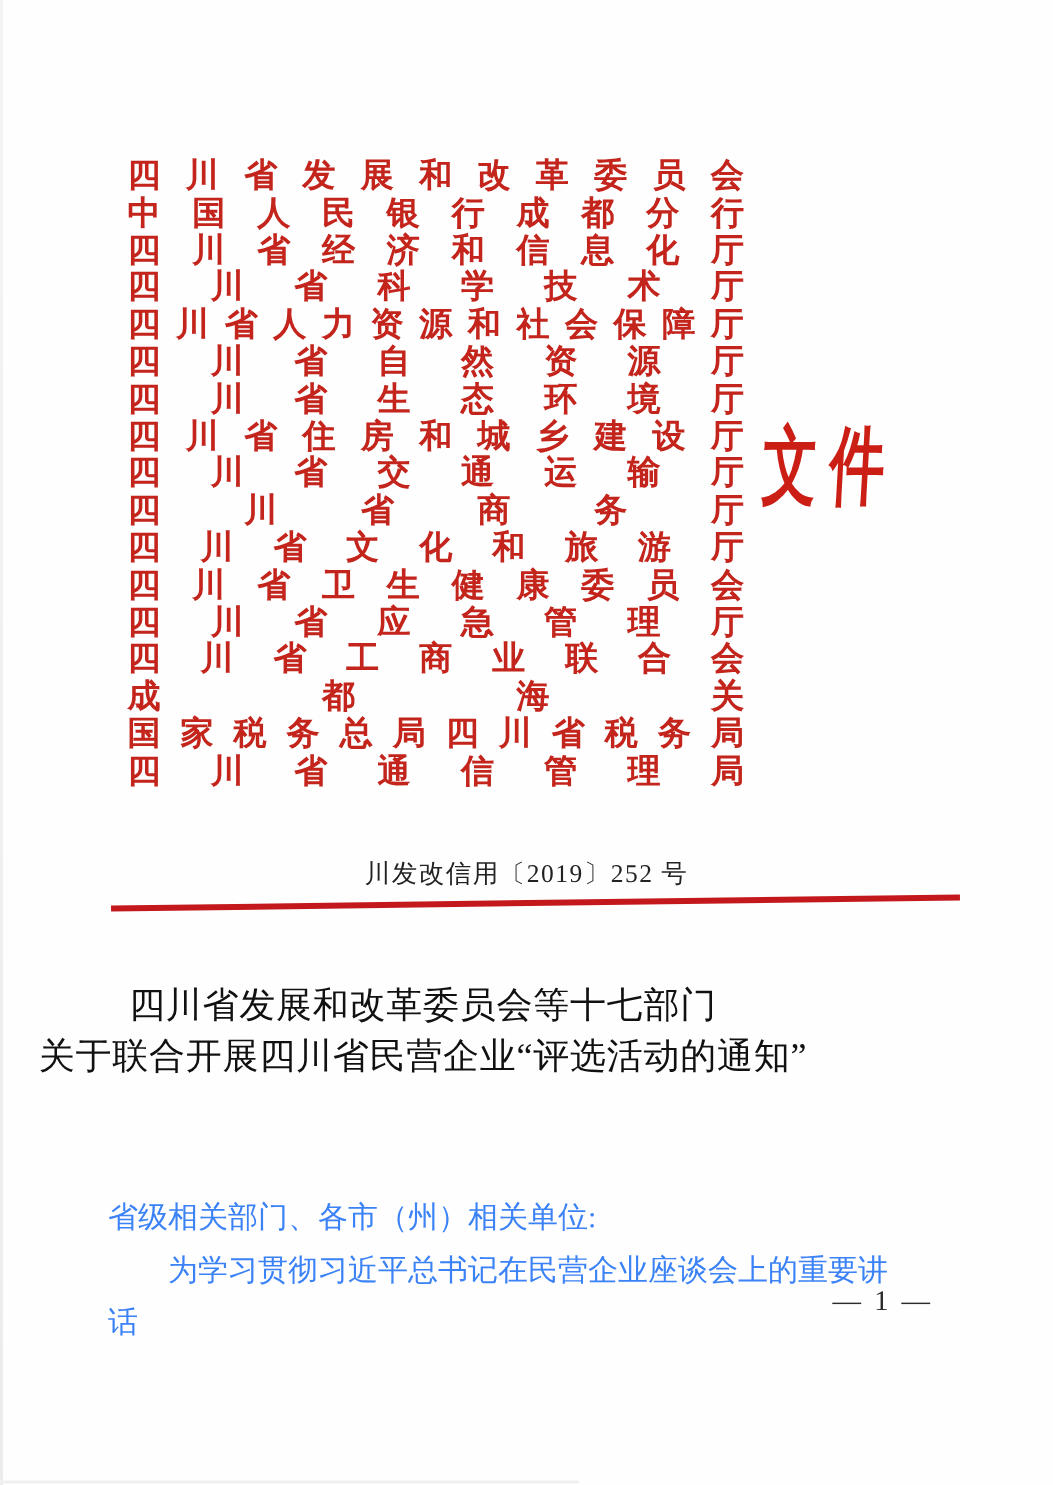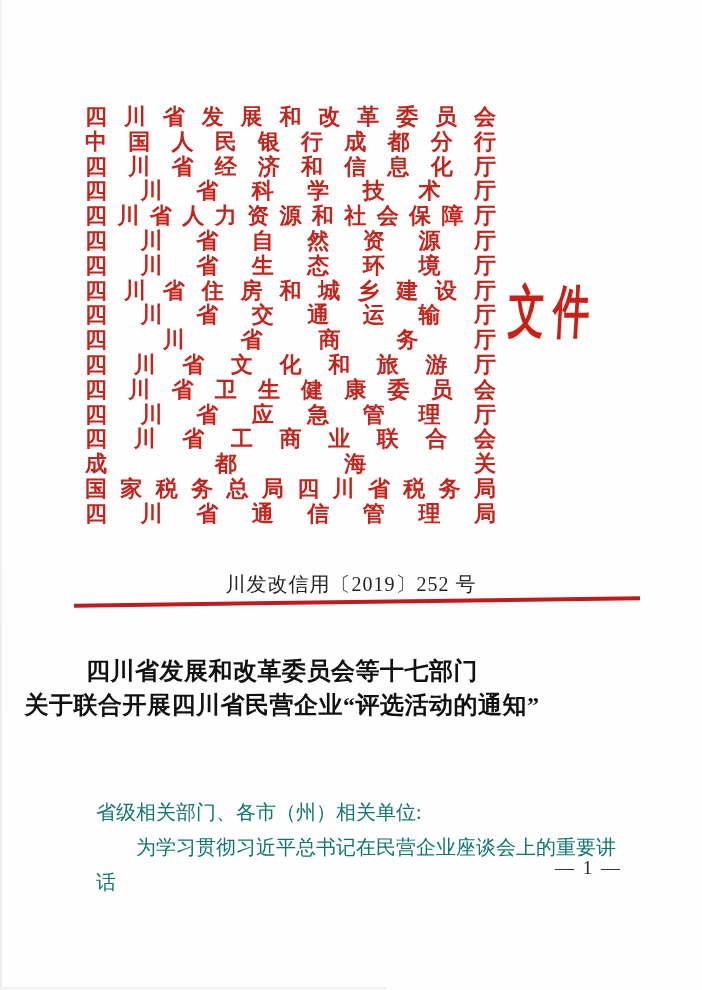--- a/index.html
+++ b/index.html
@@ -34,41 +34,41 @@
     color:var(--red-bright,#cb1f16);
     font-size:57px;font-weight:bold;line-height:1;
     letter-spacing:13px;white-space:nowrap;
     transform:scaleX(0.64) skewX(-5deg);
     transform-origin:left top;
   }
 
   
   .doc-number{
     position:absolute;left:0;top:571px;width:702px;
-    text-align:center;font-size:20px;letter-spacing:1px;color:#222;
+    text-align:center;font-size:17px;letter-spacing:1px;color:#222;
   }
 
   
   .red-rule{
     position:absolute;left:74px;top:600px;width:566px;height:4px;
     background:var(--red-line,#c3191c);
     transform:rotate(-0.75deg);transform-origin:center;
   }
 
   
   .title{
     position:absolute;left:0;top:655px;width:564px;
-    text-align:center;font-weight:bold;font-size:24px;line-height:33.5px;
+    text-align:center;font-weight:normal;font-size:24px;line-height:33.5px;
     color:#111;letter-spacing:0.5px;
   }
 
   
   .body-text{
-    position:absolute;left:96px;top:795px;width:530px;
-    font-size:20px;line-height:35px;color:#0f766e;
+    position:absolute;left:72px;top:795px;width:530px;
+    font-size:20px;line-height:35px;color:#3b82f6;
   }
   .body-line.indent{text-indent:2em;}
 
   
   .page-number{
     position:absolute;top:857px;right:80px;
     font-size:19px;letter-spacing:2px;color:#2a2a2a;
   }
 </style>
 </head>

